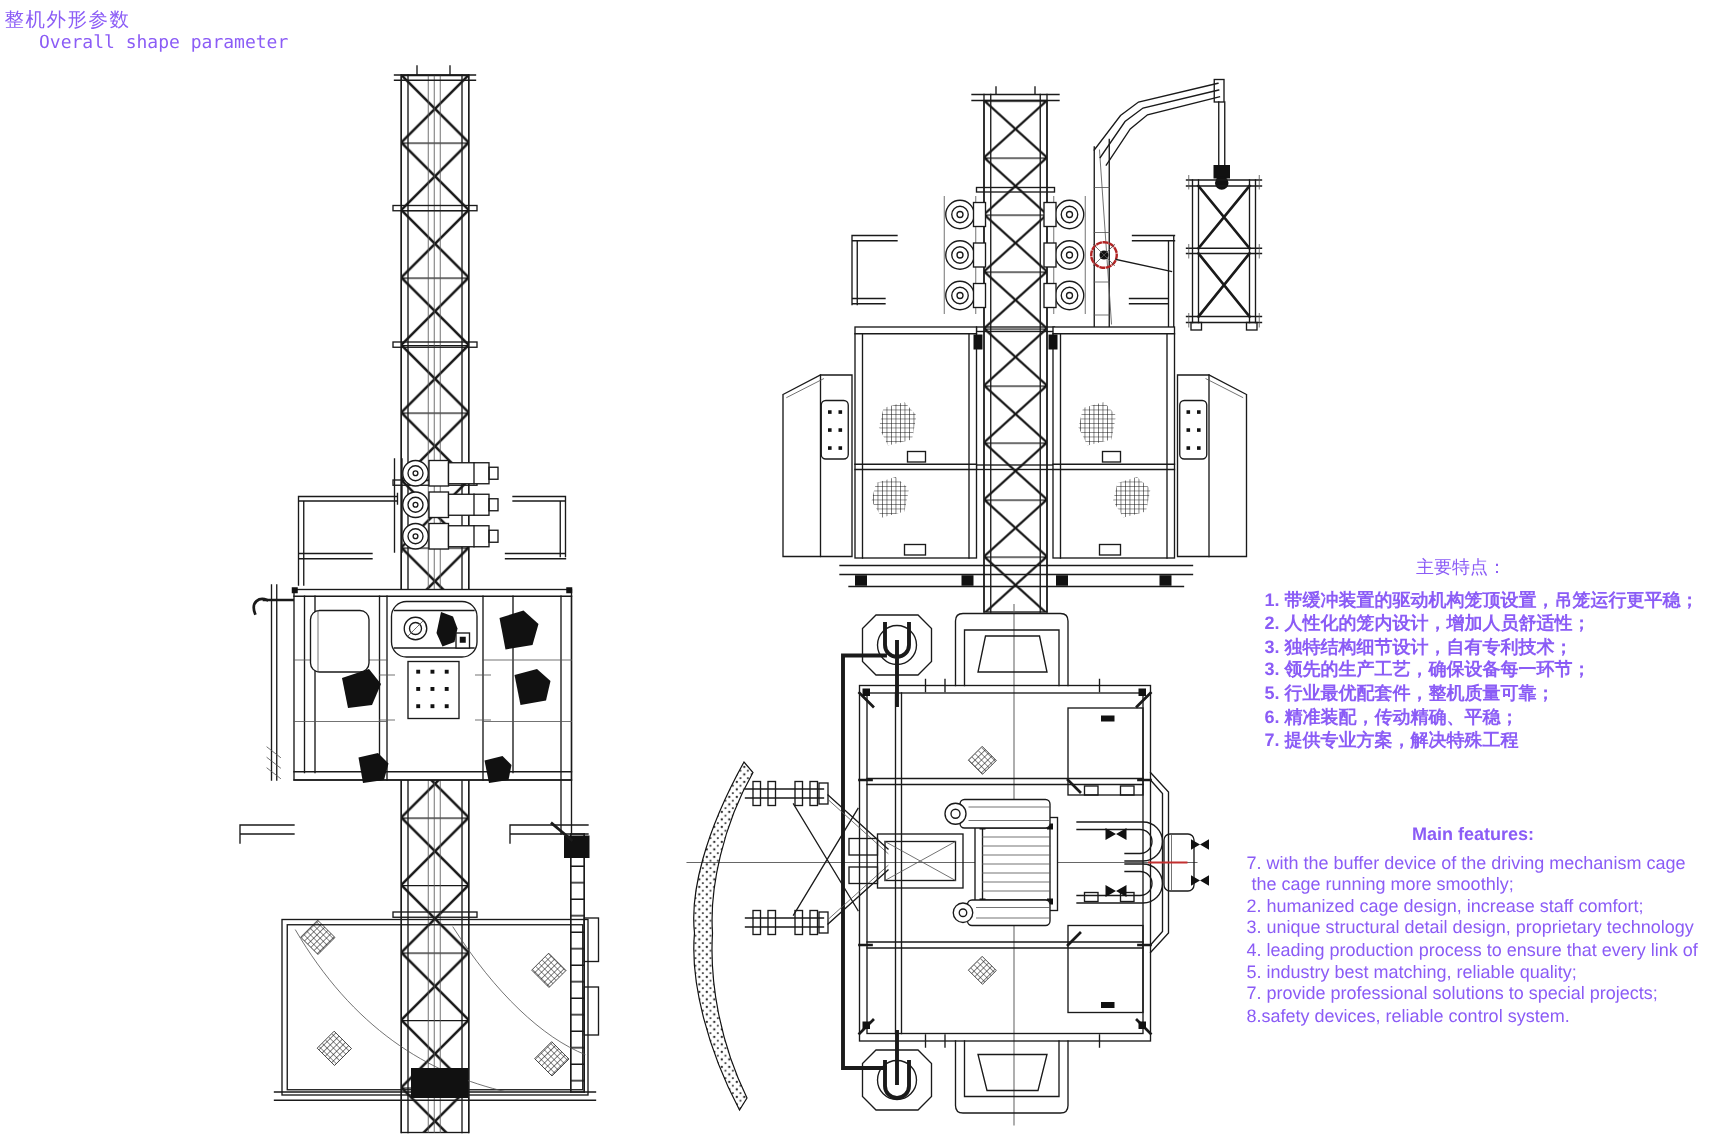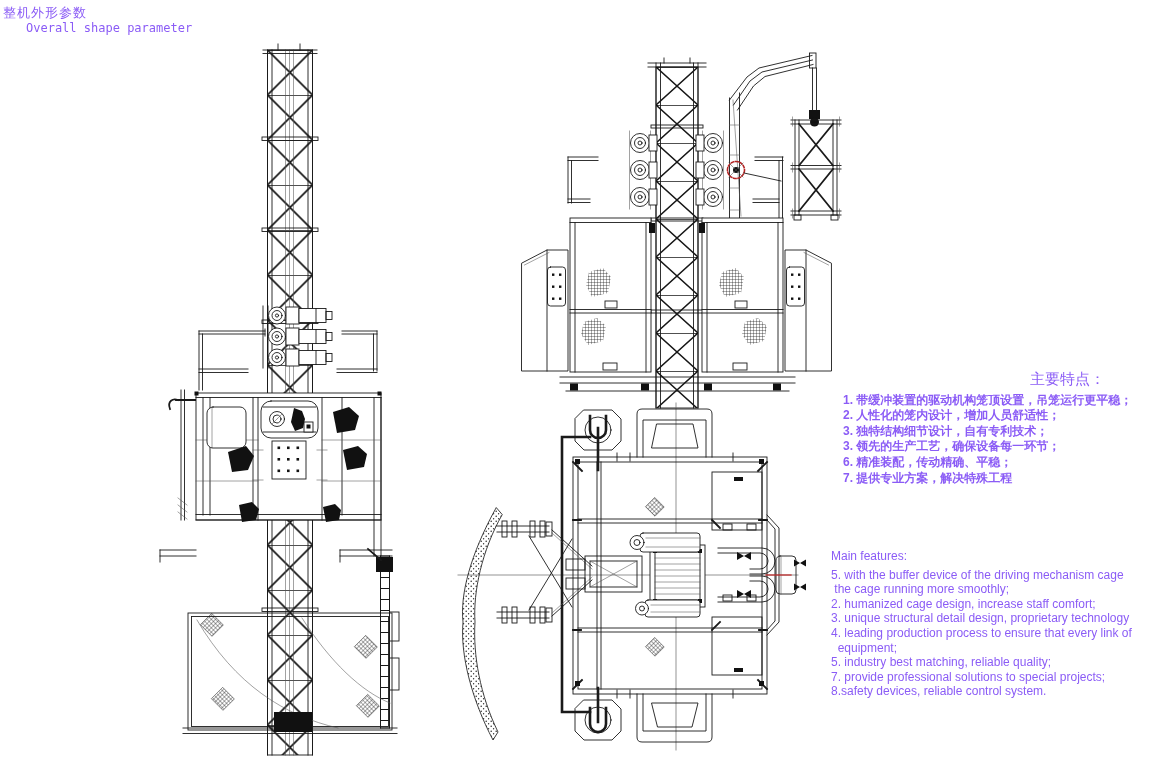--- a/index.html
+++ b/index.html
@@ -4,25 +4,25 @@
 <style>
   html,body{margin:0;padding:0;background:#fff;}
   .canvas{position:relative;width:1150px;height:765px;background:#fff;overflow:hidden;
           font-family:"Liberation Sans",sans-serif;color:#8b5cf6;}
   .title{position:absolute;left:3px;top:5px;}
   .title .zh{font:13px/16px "Liberation Sans",sans-serif;letter-spacing:1px;}
   .title .en{font:12px/15px "DejaVu Sans Mono",monospace;margin-left:23px;}
   svg.draw{position:absolute;left:0;top:0;}
   .features-zh{position:absolute;left:843px;top:371px;width:307px;height:158px;
                font:12px/15.6px "Liberation Sans",sans-serif;overflow:hidden;}
-  .features-zh .hd{width:262px;text-align:right;font-size:15px;margin-bottom:6px;}
+  .features-zh .hd{width:262px;text-align:center;font-size:12px;margin-bottom:6px;}
   .features-zh .it{white-space:nowrap;font-weight:bold;}
   .features-en{position:absolute;left:831px;top:549px;width:319px;height:168px;
                font:12px/14.6px "Liberation Sans",sans-serif;overflow:hidden;}
-  .features-en .hd{width:302px;text-align:left;margin-bottom:4px;}
+  .features-en .hd{width:302px;text-align:center;margin-bottom:4px;font-weight:bold;}
   .features-en .ln{white-space:pre;}
   
   .g{stroke:#1a1a1a;fill:none;stroke-width:.9;stroke-linecap:square;}
   .thin{stroke-width:.55;stroke:#555;}
   .t{stroke-width:1.8;}
   .T{stroke-width:2.6;}
   .blk{fill:#111;stroke:none;}
   .cl{stroke:#666;stroke-width:.7;}
 </style>
 </head>
@@ -368,30 +368,30 @@
       </g>
     </g>
   </svg>
 
   <div class="features-zh">
     <div class="hd">主要特点：</div>
     <div class="it">1. 带缓冲装置的驱动机构笼顶设置，吊笼运行更平稳；</div>
     <div class="it">2. 人性化的笼内设计，增加人员舒适性；</div>
     <div class="it">3. 独特结构细节设计，自有专利技术；</div>
     <div class="it">3. 领先的生产工艺，确保设备每一环节；</div>
+    <div class="it">5. 行业最优配套件，整机质量可靠；</div>
     <div class="it">6. 精准装配，传动精确、平稳；</div>
     <div class="it">7. 提供专业方案，解决特殊工程</div>
   </div>
 
   <div class="features-en">
     <div class="hd">Main features:</div>
-    <div class="ln">5. with the buffer device of the driving mechanism cage</div>
+    <div class="ln">7. with the buffer device of the driving mechanism cage</div>
     <div class="ln"> the cage running more smoothly;</div>
     <div class="ln">2. humanized cage design, increase staff comfort;</div>
     <div class="ln">3. unique structural detail design, proprietary technology</div>
     <div class="ln">4. leading production process to ensure that every link of</div>
-    <div class="ln">  equipment;</div>
     <div class="ln">5. industry best matching, reliable quality;</div>
     <div class="ln">7. provide professional solutions to special projects;</div>
     <div class="ln">8.safety devices, reliable control system.</div>
   </div>
 
 </div>
 
 </body></html>

